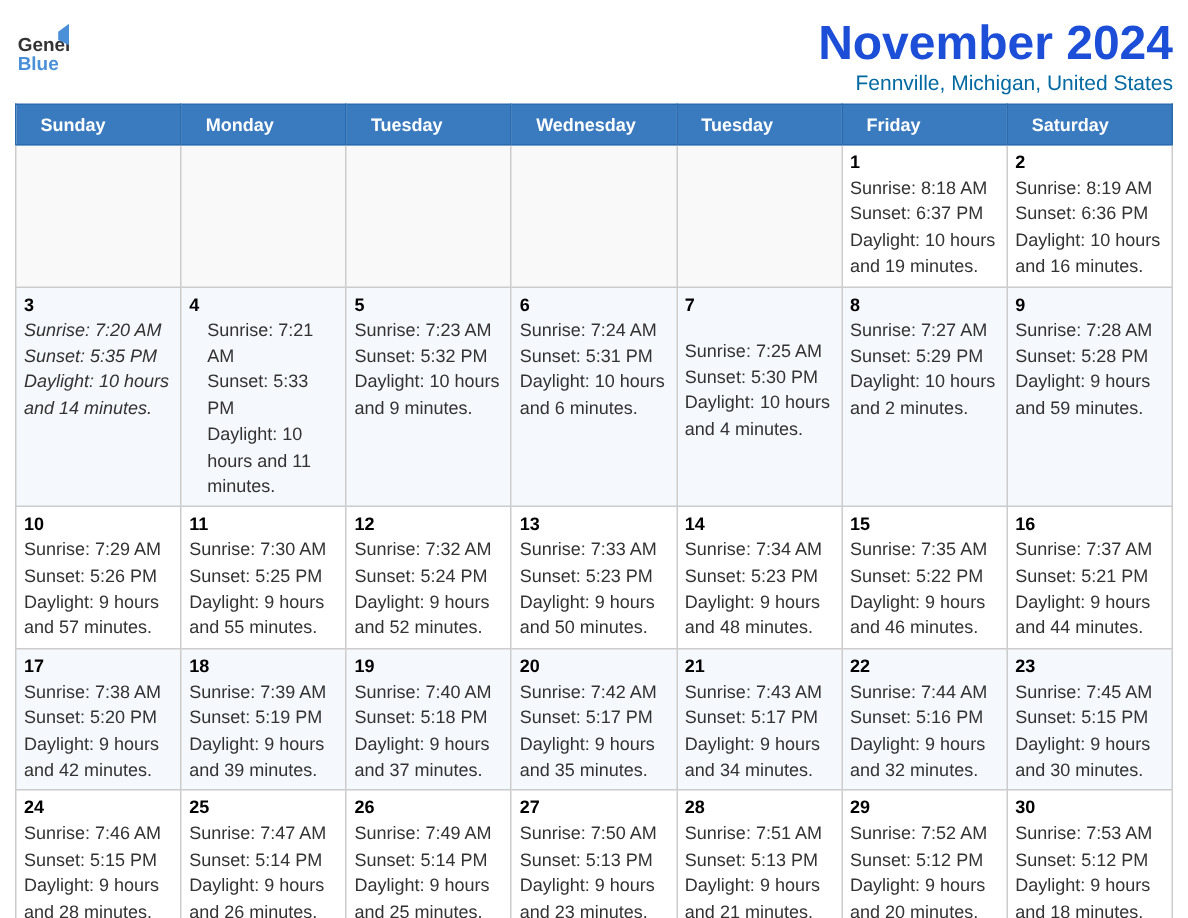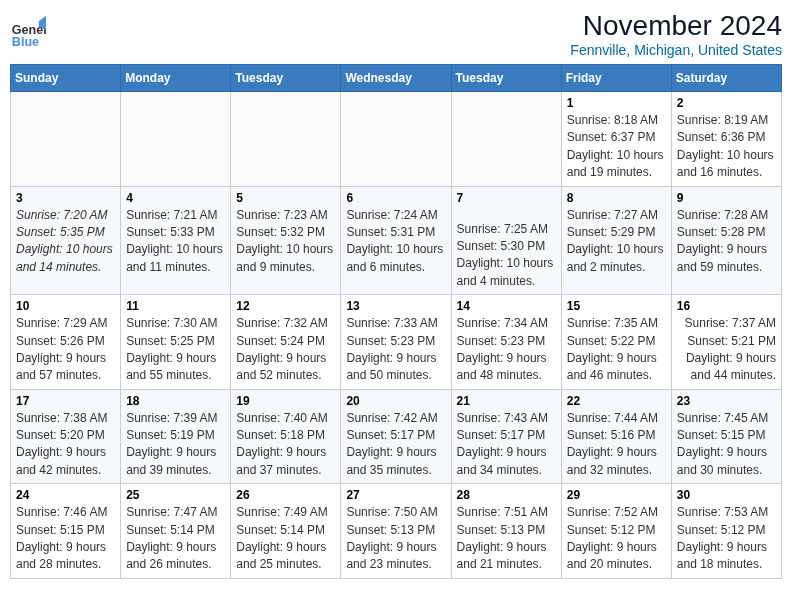--- a/index.html
+++ b/index.html
@@ -23,37 +23,37 @@
       margin-top: 4px;
     }
     .logo-icon {
       width: 36px;
       height: 36px;
     }
     .title-area {
       text-align: right;
     }
     .month-title {
-      font-size: 28px;
-      font-weight: normal;
-      color: #0f172a;
+      font-size: 32px;
+      font-weight: bold;
+      color: #1d4ed8;
     }
     .location-title {
       font-size: 14px;
       color: #0369a1;
     }
     .calendar {
       width: 100%;
       border-collapse: collapse;
       font-size: 11px;
     }
     .calendar th {
       background-color: #3a7abf;
       color: #fff;
-      padding: 6px 4px;
+      padding: 6px 16px;
       text-align: left;
       font-size: 12px;
       font-weight: bold;
       border: 1px solid #2a6aaf;
     }
     .calendar td {
       border: 1px solid #ccc;
       vertical-align: top;
       padding: 4px 5px;
       width: calc(100%/7);
@@ -129,21 +129,21 @@
       </tr>
       <tr>
         <td>
           <span class="day-num">3</span>
           <div class="day-info" style="white-space: pre-line; font-style: italic;">Sunrise: 7:20 AM
 Sunset: 5:35 PM
 Daylight: 10 hours and 14 minutes.</div>
         </td>
         <td>
           <span class="day-num">4</span>
-          <div class="day-info" style="white-space: pre-line;">Sunrise: 7:21 AM
+          <div class="day-info" style="white-space: pre-line; margin-left: 12px;">Sunrise: 7:21 AM
 Sunset: 5:33 PM
 Daylight: 10 hours and 11 minutes.</div>
         </td>
         <td>
           <span class="day-num">5</span>
           <div class="day-info" style="white-space: pre-line;">Sunrise: 7:23 AM
 Sunset: 5:32 PM
 Daylight: 10 hours and 9 minutes.</div>
         </td>
         <td>
@@ -203,21 +203,21 @@
 Daylight: 9 hours and 48 minutes.</div>
         </td>
         <td>
           <span class="day-num">15</span>
           <div class="day-info" style="white-space: pre-line;">Sunrise: 7:35 AM
 Sunset: 5:22 PM
 Daylight: 9 hours and 46 minutes.</div>
         </td>
         <td>
           <span class="day-num">16</span>
-          <div class="day-info" style="white-space: pre-line; text-align: right;">Sunrise: 7:37 AM
+          <div class="day-info" style="white-space: pre-line;">Sunrise: 7:37 AM
 Sunset: 5:21 PM
 Daylight: 9 hours and 44 minutes.</div>
         </td>
       </tr>
       <tr>
         <td>
           <span class="day-num">17</span>
           <div class="day-info" style="white-space: pre-line;">Sunrise: 7:38 AM
 Sunset: 5:20 PM
 Daylight: 9 hours and 42 minutes.</div>

